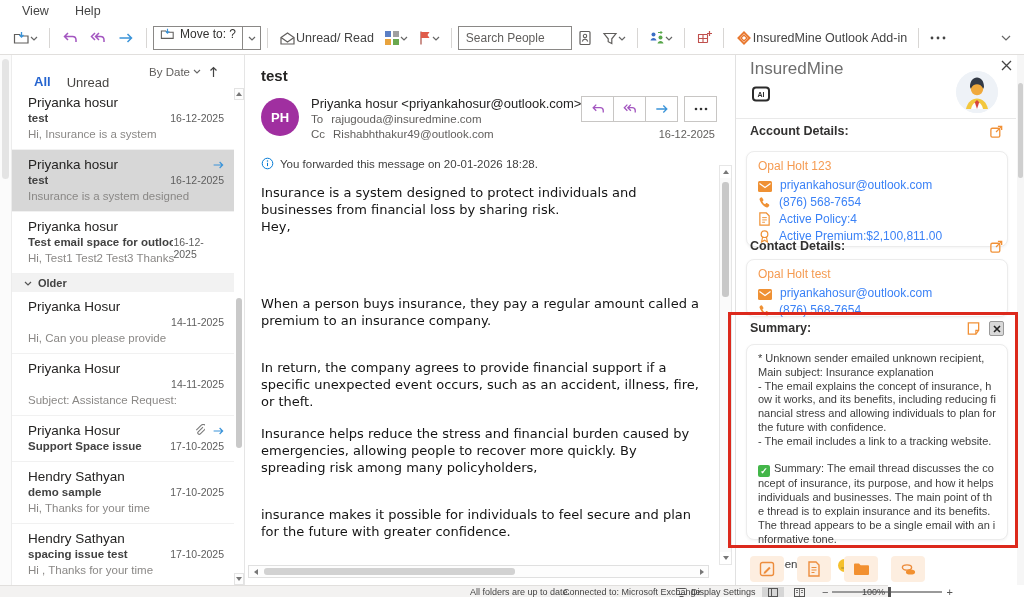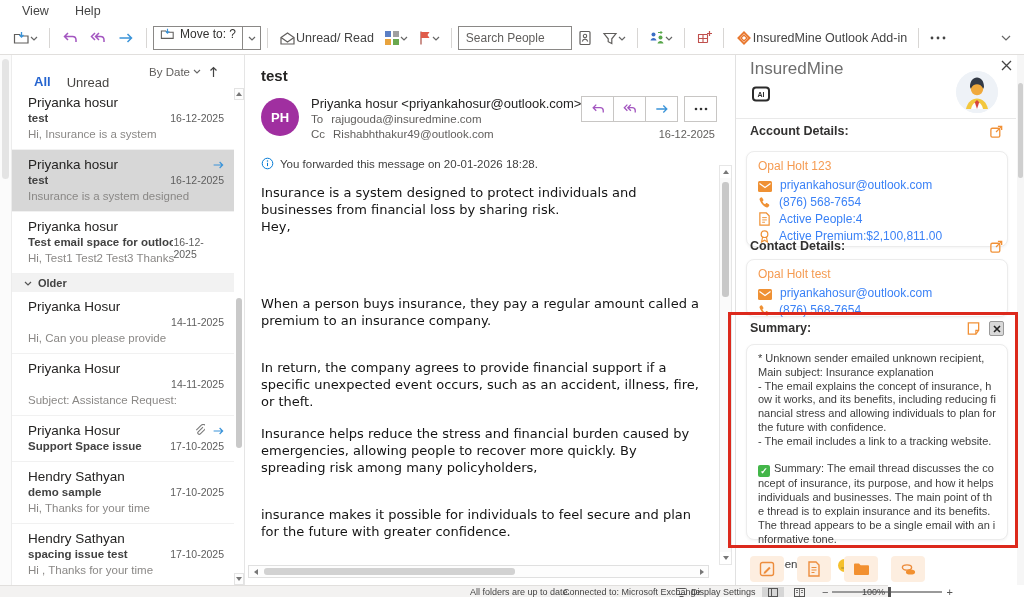--- a/index.html
+++ b/index.html
@@ -634,21 +634,21 @@
           </span>
           <span>(876) 568-7654</span>
         </div>
       <div class="ap-row">
           <span>
             <svg width="13" height="14" viewBox="0 0 14 15">
               <path d="M2 1h7l3 3v10H2z" fill="none" stroke="#ef9134" stroke-width="1.3"></path>
               <path d="M4.5 6h5M4.5 8.5h5M4.5 11h3" stroke="#ef9134" stroke-width="1"></path>
             </svg>
           </span>
-          <span>Active People:4</span>
+          <span>Active Policy:4</span>
         </div>
       <div class="ap-row">
           <span>
             <svg width="13" height="14" viewBox="0 0 14 15">
               <circle cx="7" cy="5.5" r="3.6" fill="none" stroke="#ef9134" stroke-width="1.3"></circle>
               <path d="M5 8.5 3.8 14l3.2-2 3.2 2L9 8.5" fill="none" stroke="#ef9134" stroke-width="1.2"></path>
             </svg>
           </span>
           <span>Active Premium:$2,100,811.00</span>
         </div>

